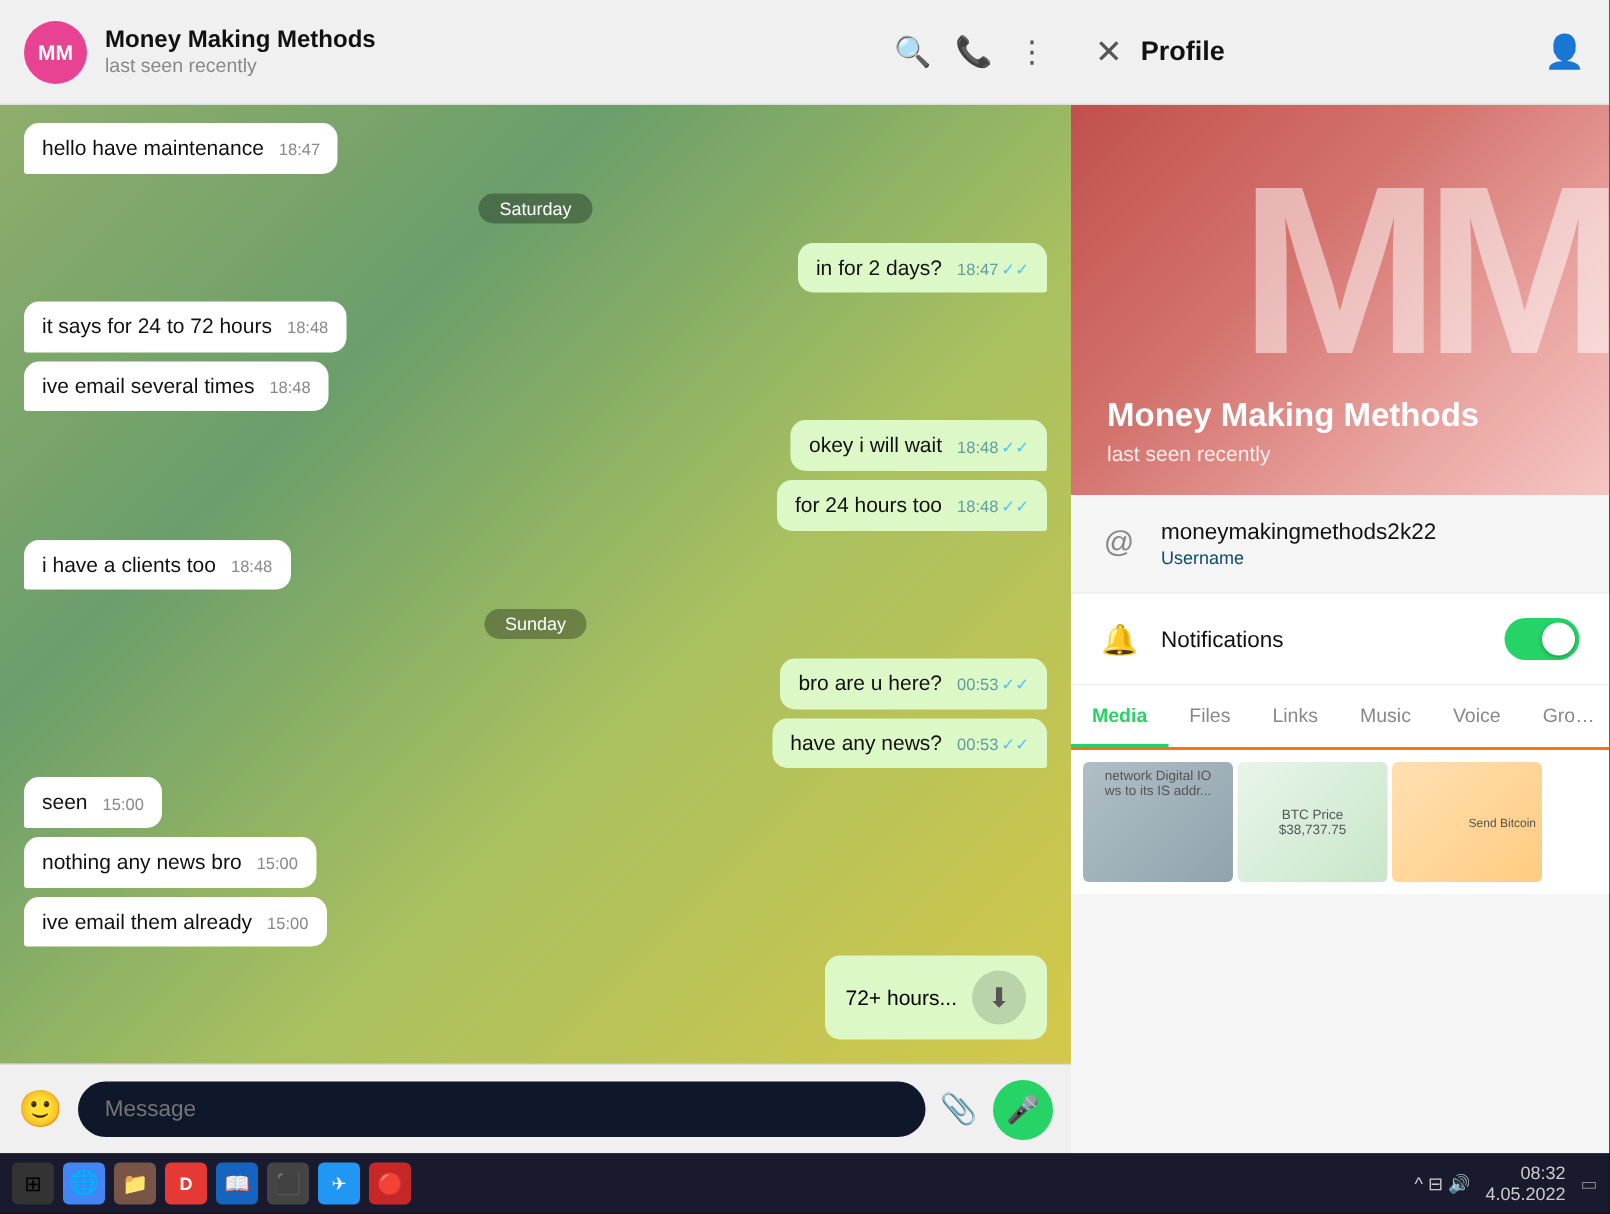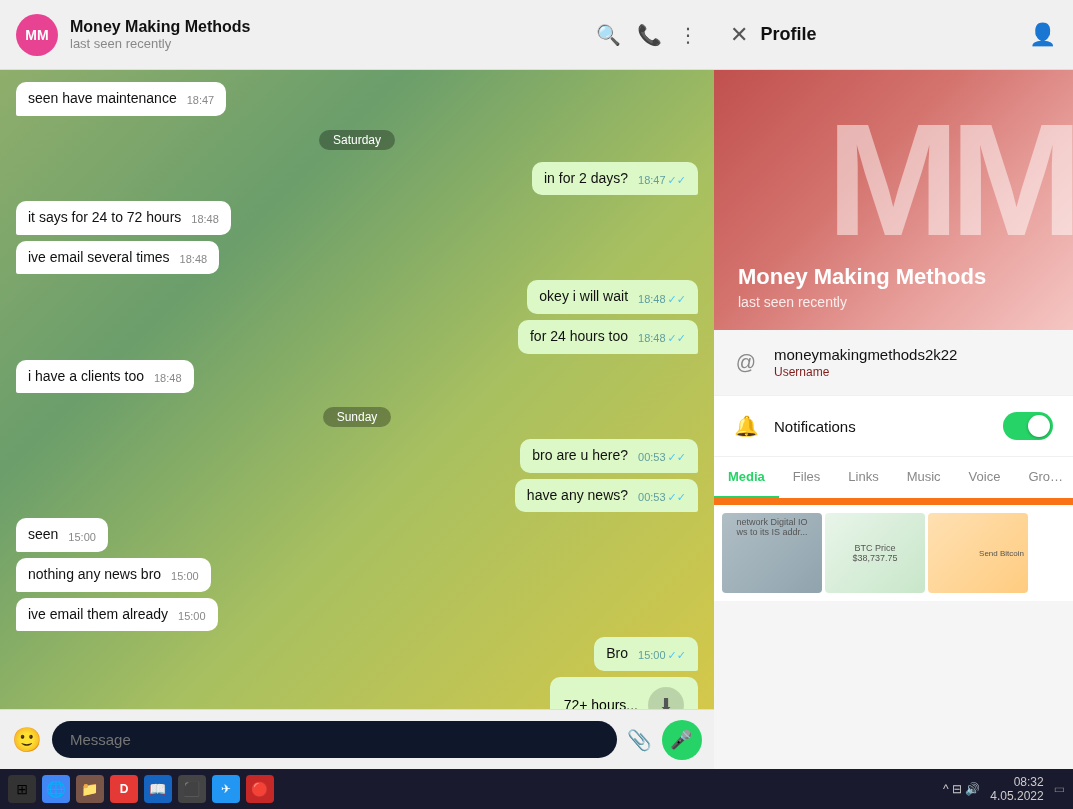--- a/index.html
+++ b/index.html
@@ -201,21 +201,21 @@
     .profile-info-row {
       display: flex;
       align-items: center;
       padding: 16px 20px;
       gap: 16px;
       border-bottom: 1px solid #f0f0f0;
     }
     .profile-info-icon { font-size: 20px; color: #888; width: 24px; text-align: center; }
     .profile-info-content {}
     .profile-info-value { font-size: 15px; color: #111; }
-    .profile-info-label { font-size: 12px; color: #7f1d1d; margin-top: 2px; }
+    .profile-info-label { font-size: 12px; color: #0c4a6e; margin-top: 2px; }
 
     
     .notif-row {
       display: flex;
       align-items: center;
       padding: 16px 20px;
       gap: 16px;
       background: white;
       border-bottom: 1px solid #f0f0f0;
     }
@@ -233,21 +233,21 @@
       width: 22px; height: 22px;
       border-radius: 50%;
       background: white;
       box-shadow: 0 1px 3px rgba(0,0,0,0.3);
     }
 
     
     .media-tabs {
       background: white;
       display: flex;
-      border-bottom: 7px solid #f97316;
+      border-bottom: 2px solid #f97316;
     }
     .media-tab {
       padding: 12px 14px;
       font-size: 13px;
       color: #888;
       cursor: pointer;
       border-bottom: 2px solid transparent;
     }
     .media-tab.active {
       color: #25d366;
@@ -297,21 +297,21 @@
           <span>📞</span>
           <span>⋮</span>
         </div>
       </div>
 
       <div class="chat-body">
 
         <div class="msg-row left">
           <div class="bubble left-bubble">
             <div class="bubble-content">
-              <span>seen have maintenance</span>
+              <span>hello have maintenance</span>
               <span class="msg-time">18:47</span>
             </div>
           </div>
         </div>
 
         <div class="day-divider">
           <span>Saturday</span>
         </div>
 
         <div class="msg-row right">
@@ -410,28 +410,20 @@
 
         <div class="msg-row left">
           <div class="bubble left-bubble">
             <div class="bubble-content">
               <span>ive email them already</span>
               <span class="msg-time">15:00</span>
             </div>
           </div>
         </div>
 
-        <div class="msg-row right">
-          <div class="bubble right-bubble">
-            <div class="bubble-content">
-              <span>Bro</span>
-              <span class="msg-time right-time">15:00<span class="tick">✓✓</span></span>
-            </div>
-          </div>
-        </div>
 
         <div class="msg-row right">
           <div class="download-bubble">
             <span style="font-size:14px; flex:1;">72+ hours...</span>
             <div class="download-btn">⬇</div>
           </div>
         </div>
 
       </div>
 

